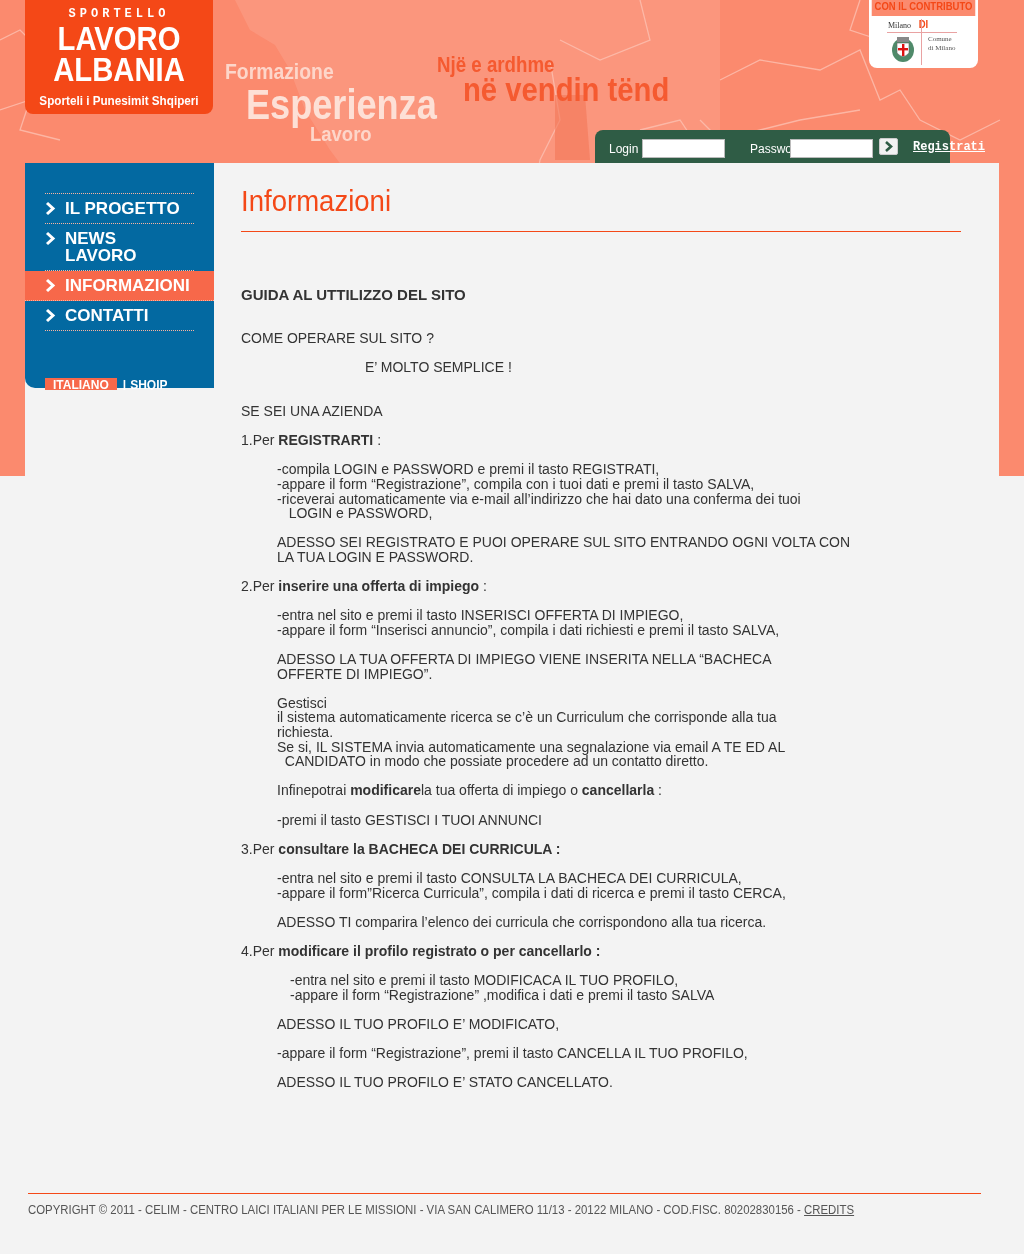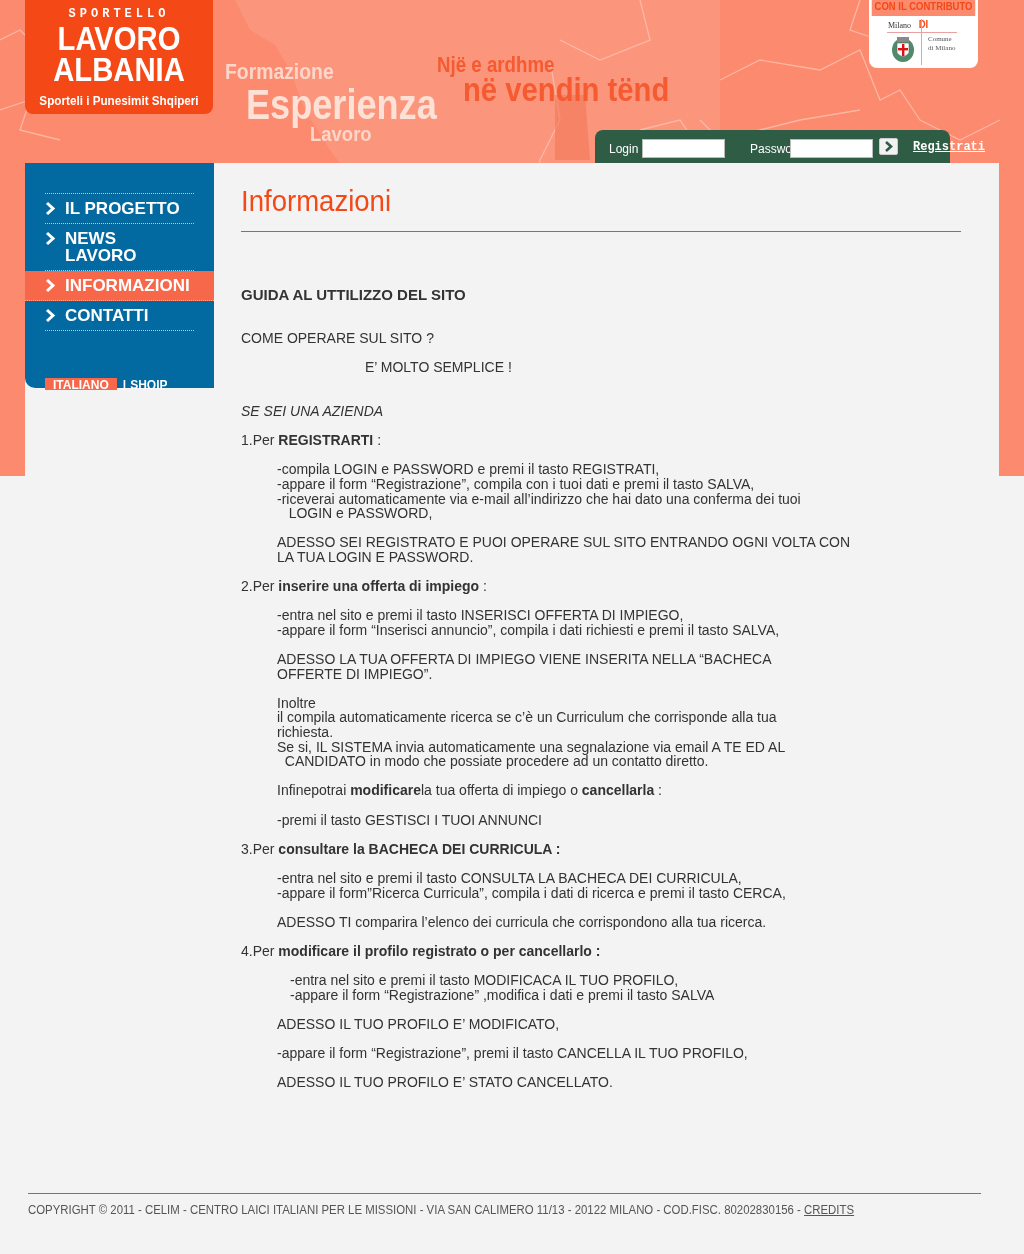--- a/index.html
+++ b/index.html
@@ -161,21 +161,21 @@
   <h1 class="page-title">Informazioni</h1>
   <div class="title-rule"></div>
   <div class="guide">GUIDA AL UTTILIZZO DEL SITO</div>
 
   <div class="body">
     <p>COME OPERARE SUL SITO ?</p>
     <div class="gap"></div>
     <p style="padding-left:124px;">E’ MOLTO SEMPLICE !</p>
     <div class="gap"></div>
       <div class="gap"></div>
-    <p style="font-style:italic;">SE SEI UNA AZIENDA</p>
+    <p style="">SE SEI UNA AZIENDA</p>
     <div class="gap"></div>
 
     <p><span>1.Per </span><b>REGISTRARTI</b><span> :</span></p>
     <div class="gap"></div>
     <p class="ind">-compila LOGIN e PASSWORD e premi il tasto REGISTRATI,</p>
     <p class="ind">-appare il form “Registrazione”, compila con i tuoi dati e premi il tasto SALVA,</p>
     <p class="ind">-riceverai automaticamente via e-mail all’indirizzo che hai dato una conferma dei tuoi</p>
     <p class="ind" style="white-space:pre;">   LOGIN e PASSWORD,</p>
     <div class="gap"></div>
     <p class="ind">ADESSO SEI REGISTRATO E PUOI OPERARE SUL SITO ENTRANDO OGNI VOLTA CON</p>
@@ -183,22 +183,22 @@
     <div class="gap"></div>
 
     <p><span>2.Per </span><b>inserire una offerta di impiego</b><span> :</span></p>
     <div class="gap"></div>
     <p class="ind">-entra nel sito e premi il tasto INSERISCI OFFERTA DI IMPIEGO,</p>
     <p class="ind">-appare il form “Inserisci annuncio”, compila i dati richiesti e premi il tasto SALVA,</p>
     <div class="gap"></div>
     <p class="ind">ADESSO LA TUA OFFERTA DI IMPIEGO VIENE INSERITA NELLA “BACHECA</p>
     <p class="ind">OFFERTE DI IMPIEGO”.</p>
     <div class="gap"></div>
-    <p class="ind">Inoltre</p>
-    <p class="ind">il compila automaticamente ricerca se c’è un Curriculum che corrisponde alla tua</p>
+    <p class="ind">Gestisci</p>
+    <p class="ind">il sistema automaticamente ricerca se c’è un Curriculum che corrisponde alla tua</p>
     <p class="ind">richiesta.</p>
     <p class="ind">Se si, IL SISTEMA invia automaticamente una segnalazione via email A TE ED AL</p>
     <p class="ind" style="white-space:pre;">  CANDIDATO in modo che possiate procedere ad un contatto diretto.</p>
     <div class="gap"></div>
     <p class="ind"><span>Infinepotrai </span><b>modificare</b><span>la tua offerta di impiego o </span><b>cancellarla</b><span> :</span></p>
     <div class="gap"></div>
     <p class="ind">-premi il tasto GESTISCI I TUOI ANNUNCI</p>
     <div class="gap"></div>
 
     <p><span>3.Per </span><b>consultare la BACHECA DEI CURRICULA :</b></p>

